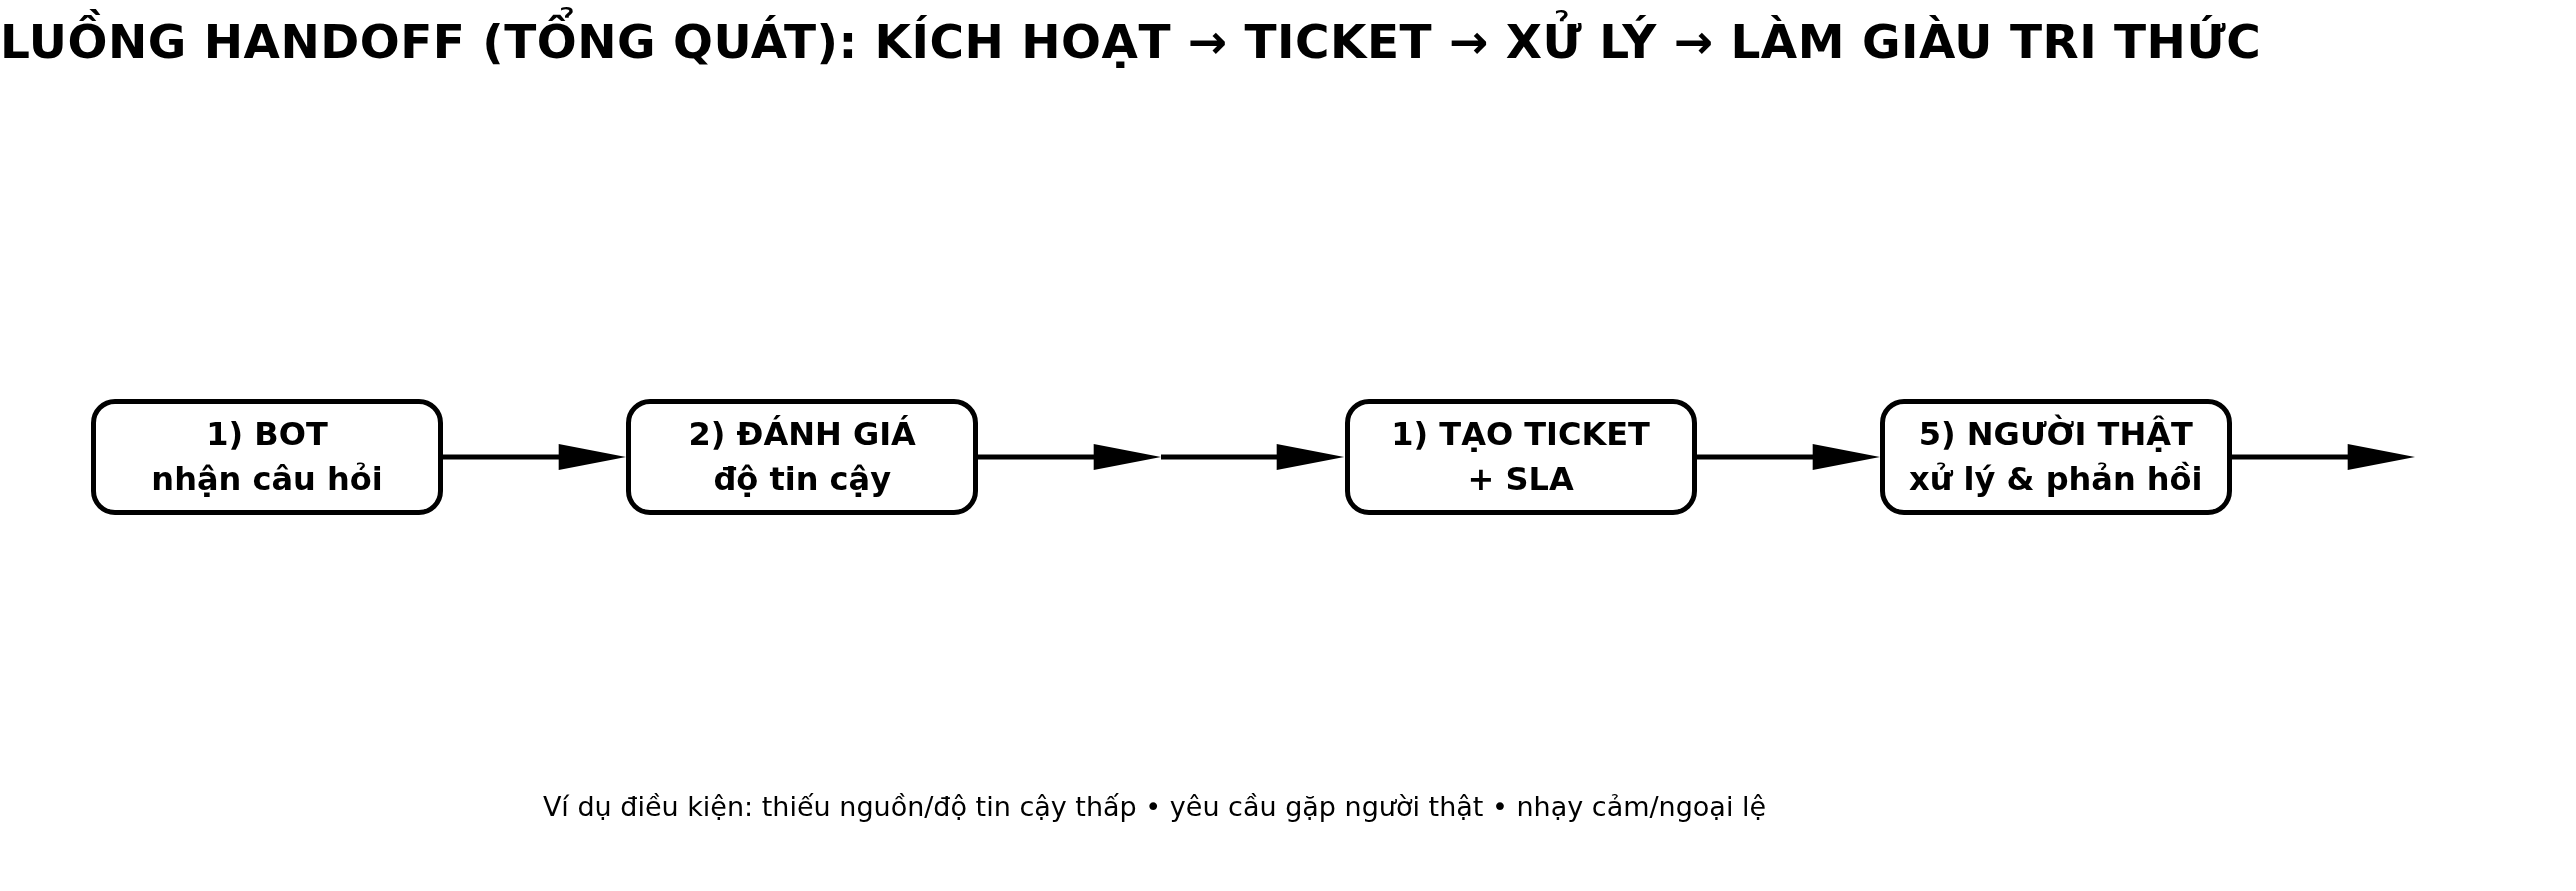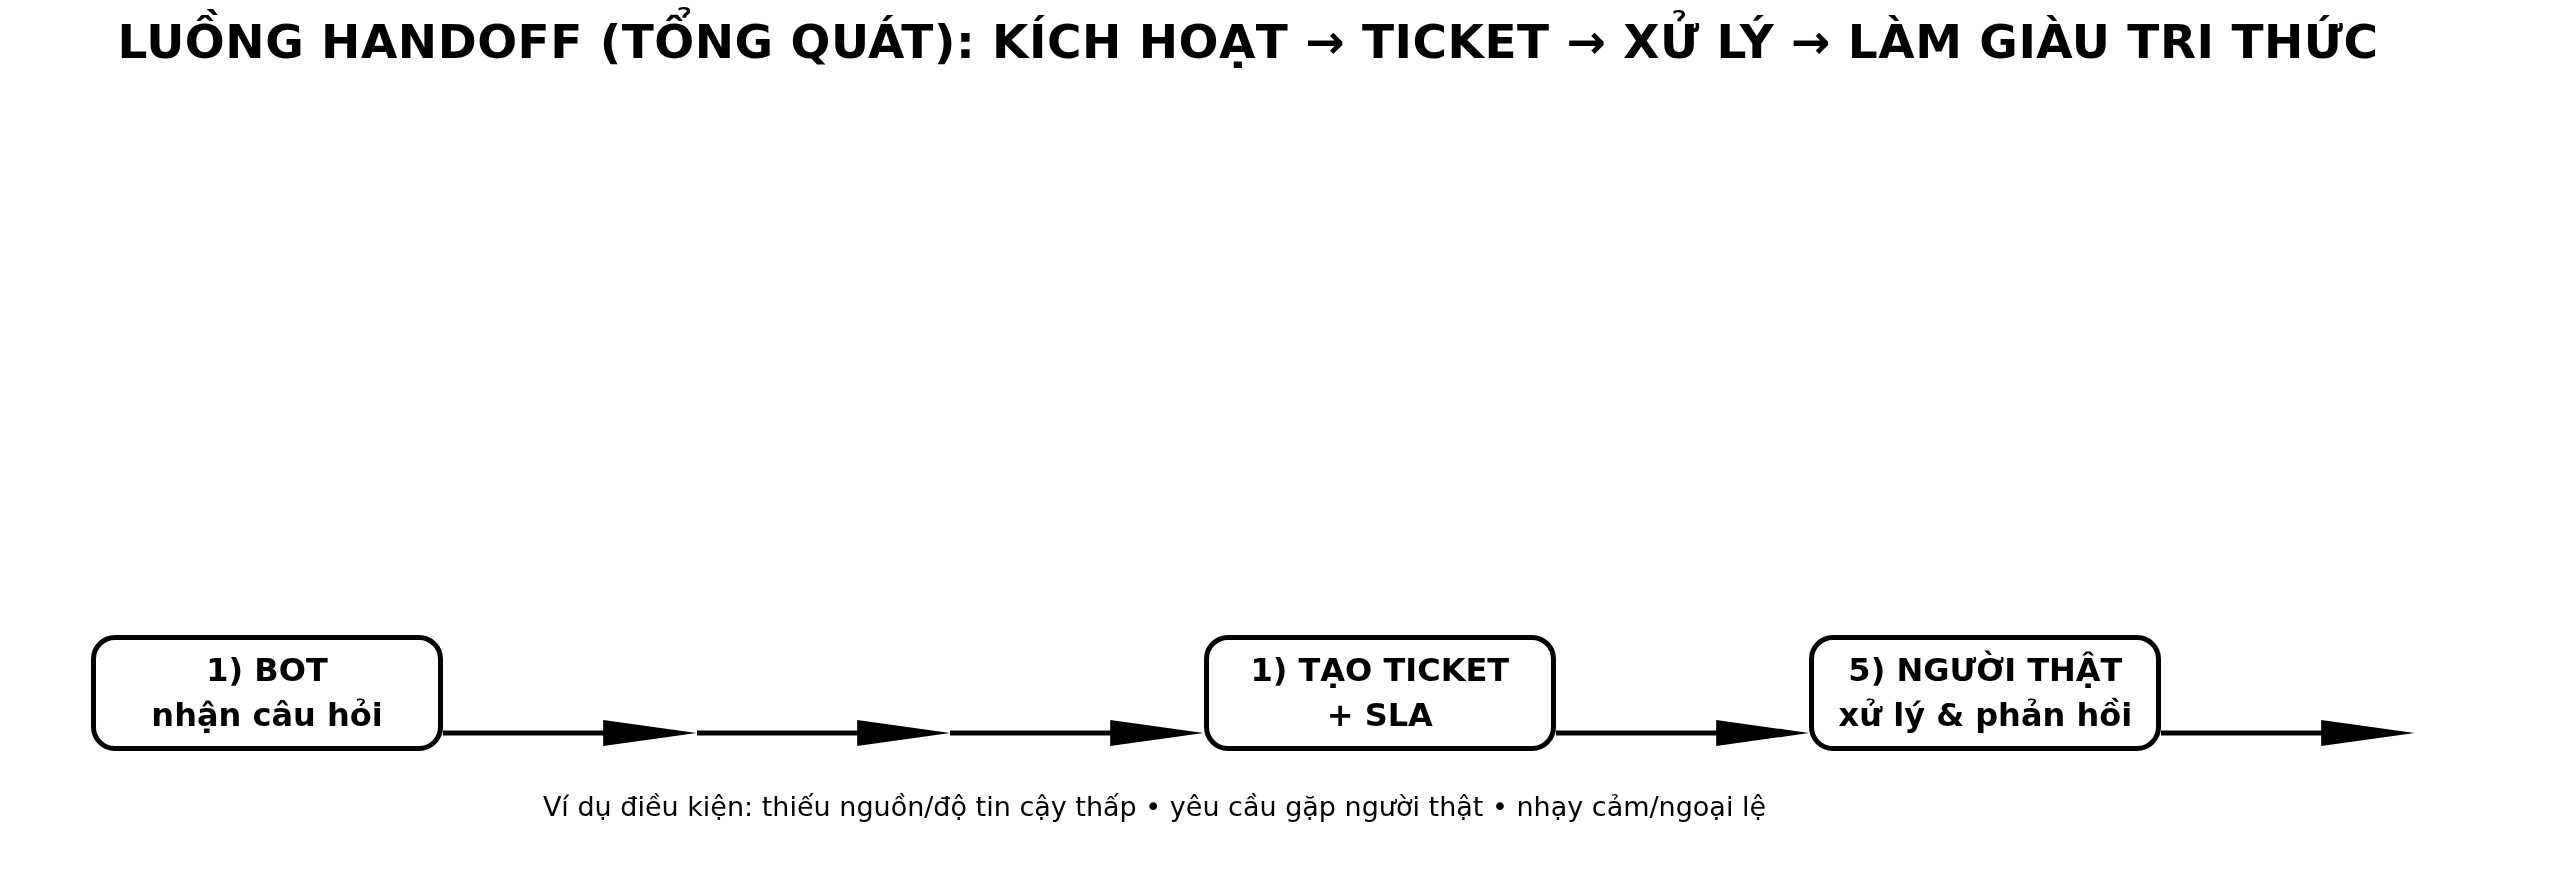--- a/index.html
+++ b/index.html
@@ -13,36 +13,35 @@
     position: relative;
     overflow: hidden;
     font-family: "DejaVu Sans", "Liberation Sans", sans-serif;
     color: #000000;
   }
   .diagram-title {
     position: absolute;
     top: 14px;
     left: 0;
     width: 2464px;
-    text-align: center;
+    text-align: left;
     font-size: 47px;
     font-weight: bold;
     letter-spacing: 0.5px;
     white-space: nowrap;
-    padding-left: 16px;
   }
   .flow-row {
     position: absolute;
     top: 163px;
     left: 91px;
     width: 2324px;
     height: 588px;
     display: flex;
     flex-direction: row;
-    align-items: flex-end;
+    align-items: center;
   }
   .step-box {
     flex: 0 0 352px;
     box-sizing: border-box;
     border: 5px solid #000000;
     border-radius: 24px;
     background: #ffffff;
     display: flex;
     align-items: center;
     justify-content: center;
@@ -85,20 +84,22 @@
   <div class="step-box">1) BOT
 nhận câu hỏi</div>
 
   <div class="flow-arrow">
     <svg viewBox="0 0 57 36" preserveAspectRatio="none">
       <line x1="0" y1="18" x2="40" y2="18" stroke="#000000" stroke-width="5"></line>
       <polygon points="36,5 57,18 36,31" fill="#000000"></polygon>
     </svg>
   </div>
 
+  <div class="step-box">2) ĐÁNH GIÁ
+độ tin cậy</div>
 
   <div class="flow-arrow">
     <svg viewBox="0 0 57 36" preserveAspectRatio="none">
       <line x1="0" y1="18" x2="40" y2="18" stroke="#000000" stroke-width="5"></line>
       <polygon points="36,5 57,18 36,31" fill="#000000"></polygon>
     </svg>
   </div>
 
 
   <div class="flow-arrow">

